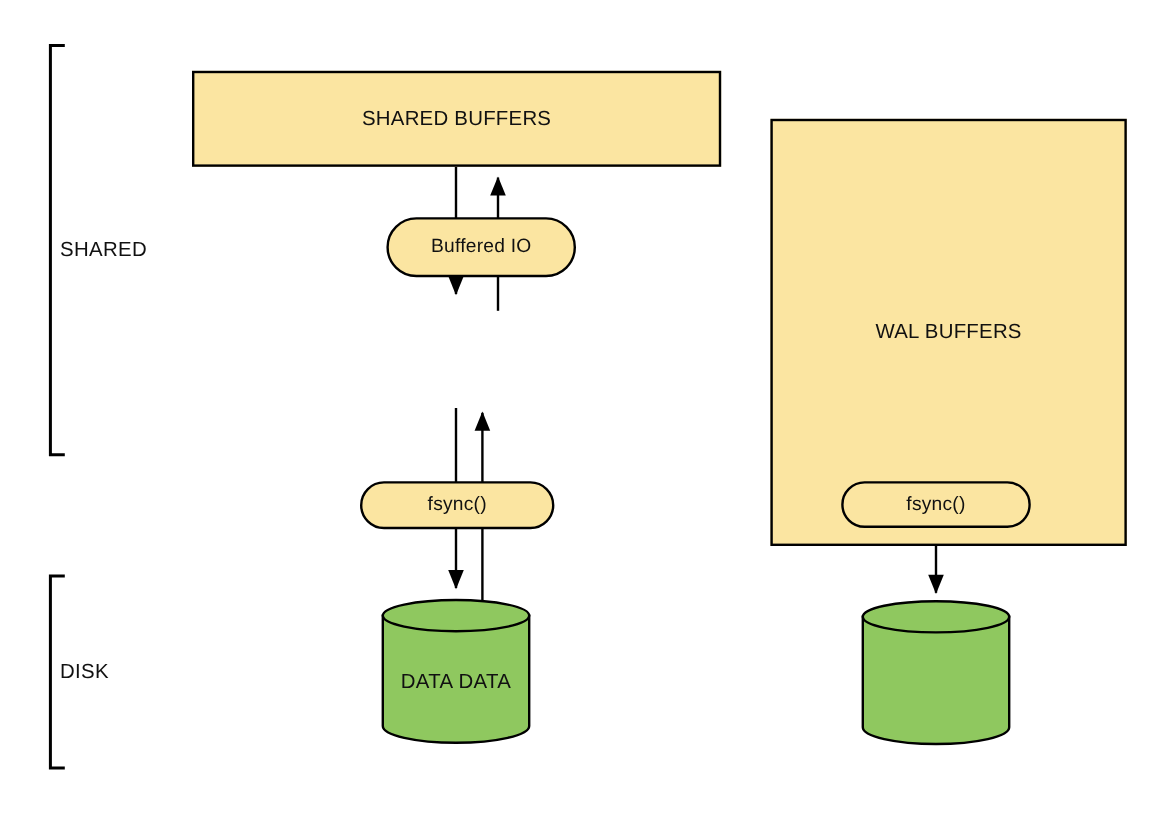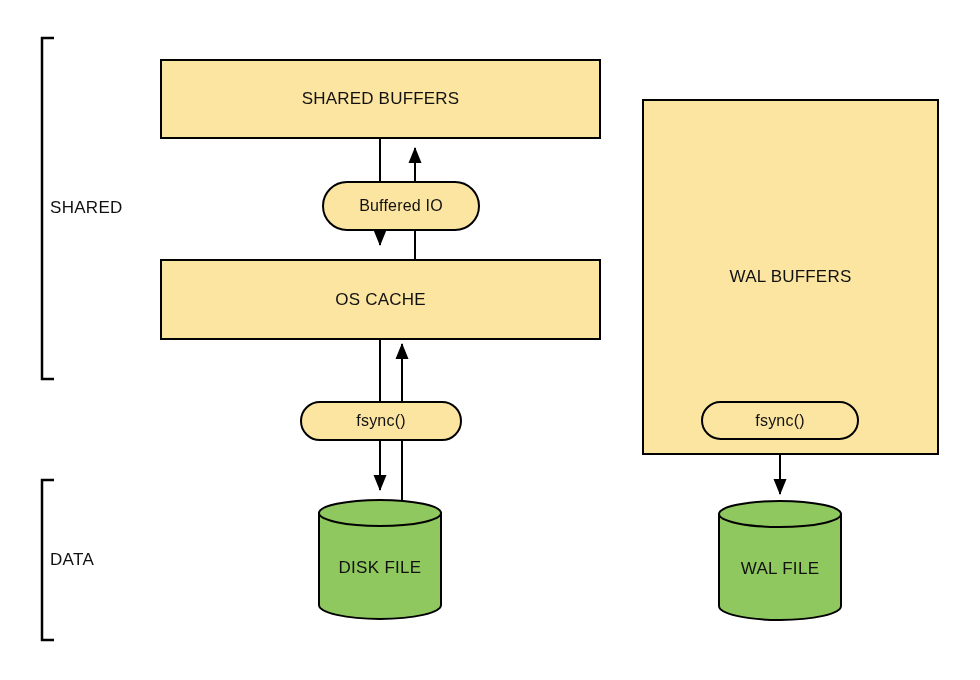--- a/index.html
+++ b/index.html
@@ -54,26 +54,24 @@
       <ellipse class="cyl" cx="380" cy="513" rx="61" ry="13"></ellipse>
     </g>
 
     <g>
       <path class="cyl" d="M719,514 L719,606 A61,14 0 0 0 841,606 L841,514 Z"></path>
       <ellipse class="cyl" cx="780" cy="514" rx="61" ry="13"></ellipse>
     </g>
   </svg>
 
   <div class="bracket-label" style="left:50px; top:198px;">SHARED</div>
-  <div class="bracket-label" style="left:50px; top:550px;">DATA</div>
+  <div class="bracket-label" style="left:50px; top:550px;">DISK</div>
 
   <div class="node" style="left:160px; top:59px; width:441px; height:80px;">SHARED BUFFERS</div>
-  <div class="node" style="left:160px; top:259px; width:441px; height:81px;">OS CACHE</div>
   <div class="node" style="left:642px; top:59px; width:297px; height:356px;margin-top:40px;">WAL BUFFERS</div>
 
   <div class="node pill" style="left:322px; top:181px; width:158px; height:50px;">Buffered IO</div>
   <div class="node pill" style="left:300px; top:401px; width:162px; height:40px;">fsync()</div>
   <div class="node pill" style="left:701px; top:401px; width:158px; height:39px;">fsync()</div>
 
-  <div class="cyl-label" style="left:295px; top:558px;">DISK FILE</div>
-  <div class="cyl-label" style="left:695px; top:559px;">WAL FILE</div>
+  <div class="cyl-label" style="left:295px; top:558px;">DATA DATA</div>
 
 </div>
 
 </body></html>

